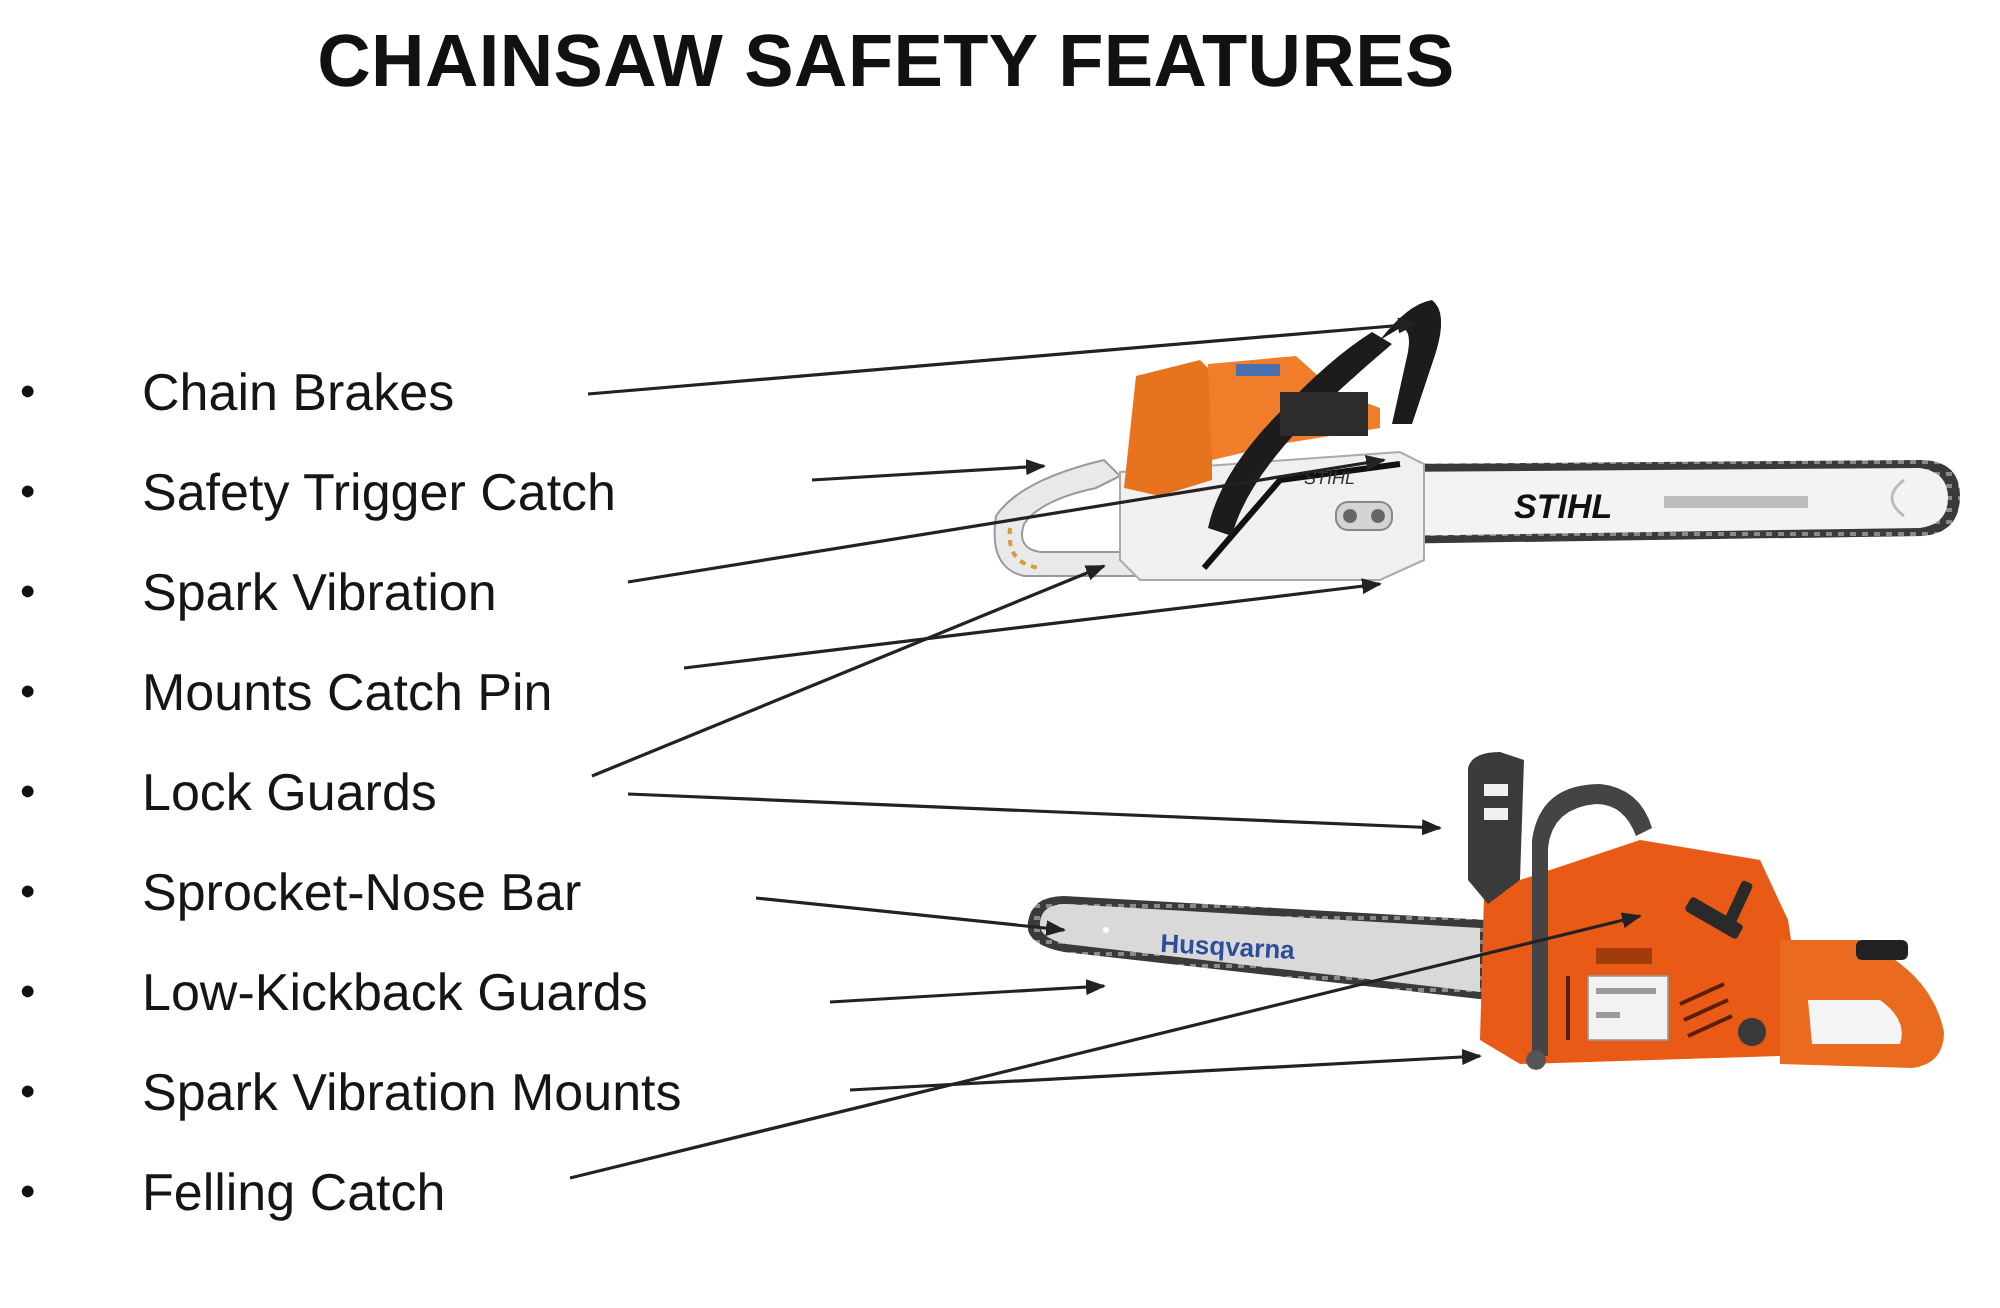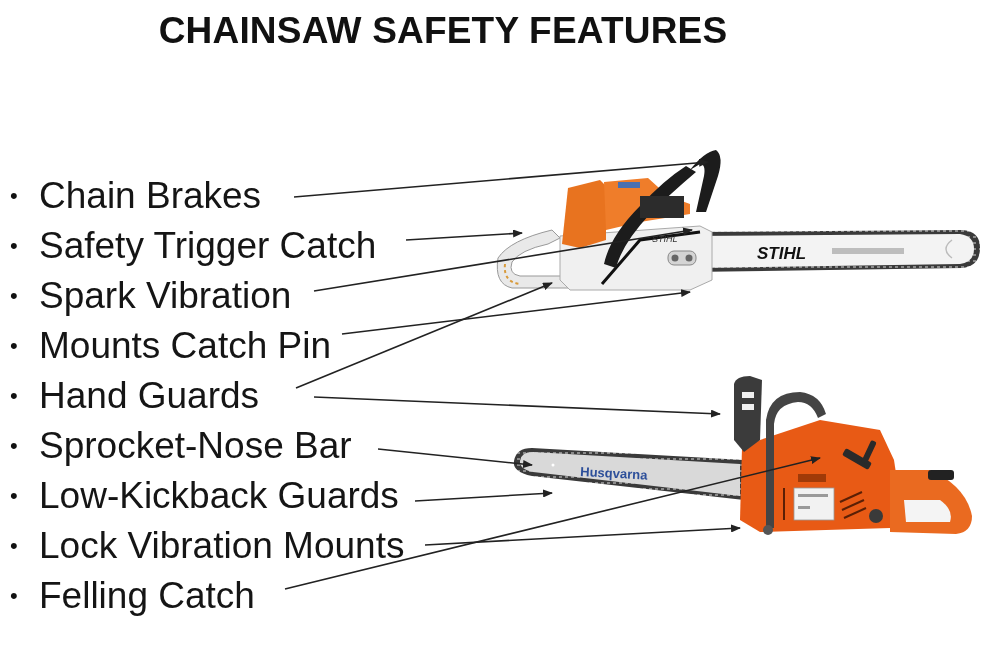--- a/index.html
+++ b/index.html
@@ -4,21 +4,21 @@
 <style>
   html, body { margin: 0; padding: 0; background: #ffffff; }
   body { width: 1000px; height: 654px; position: relative; overflow: hidden;
          font-family: "Liberation Sans", sans-serif; color: #111; }
   .title { position: absolute; left: 0; width: 886px; top: 10px; text-align: center;
            font-family: "Liberation Sans", sans-serif; font-weight: bold;
            font-size: 37px; letter-spacing: 0.2px; color: #111; }
   .features { position: absolute; left: 0; top: 170px; margin: 0; padding: 0; list-style: none; }
   .feature { position: absolute; left: 0; white-space: nowrap; height: 40px; line-height: 40px; }
   .bullet { position: absolute; left: 10px; top: 0; font-size: 22px; }
-  .label { position: absolute; left: 39px; top: 0; font-size: 37px; color: #151515; }
+  .label { position: absolute; left: 71px; top: 0; font-size: 26px; color: #151515; }
   svg.art { position: absolute; left: 0; top: 0; }
 </style>
 </head>
 <body>
 
 <div class="title">CHAINSAW SAFETY FEATURES</div>
 
 <ul class="features">
   <li class="feature" style="top:6px">
     <span class="bullet">•</span>
@@ -31,33 +31,33 @@
   <li class="feature" style="top:106px">
     <span class="bullet">•</span>
     <span class="label">Spark Vibration</span>
   </li>
   <li class="feature" style="top:156px">
     <span class="bullet">•</span>
     <span class="label">Mounts Catch Pin</span>
   </li>
   <li class="feature" style="top:206px">
     <span class="bullet">•</span>
-    <span class="label">Hand Guards</span>
+    <span class="label">Lock Guards</span>
   </li>
   <li class="feature" style="top:256px">
     <span class="bullet">•</span>
     <span class="label">Sprocket-Nose Bar</span>
   </li>
   <li class="feature" style="top:306px">
     <span class="bullet">•</span>
     <span class="label">Low-Kickback Guards</span>
   </li>
   <li class="feature" style="top:356px">
     <span class="bullet">•</span>
-    <span class="label">Lock Vibration Mounts</span>
+    <span class="label">Spark Vibration Mounts</span>
   </li>
   <li class="feature" style="top:406px">
     <span class="bullet">•</span>
     <span class="label">Felling Catch</span>
   </li>
 </ul>
 
 <svg class="art" width="1000" height="654" viewBox="0 0 1000 654">
   <defs>
     <marker id="ah" markerWidth="10" markerHeight="8" refX="9" refY="4" orient="auto" markerUnits="userSpaceOnUse">

